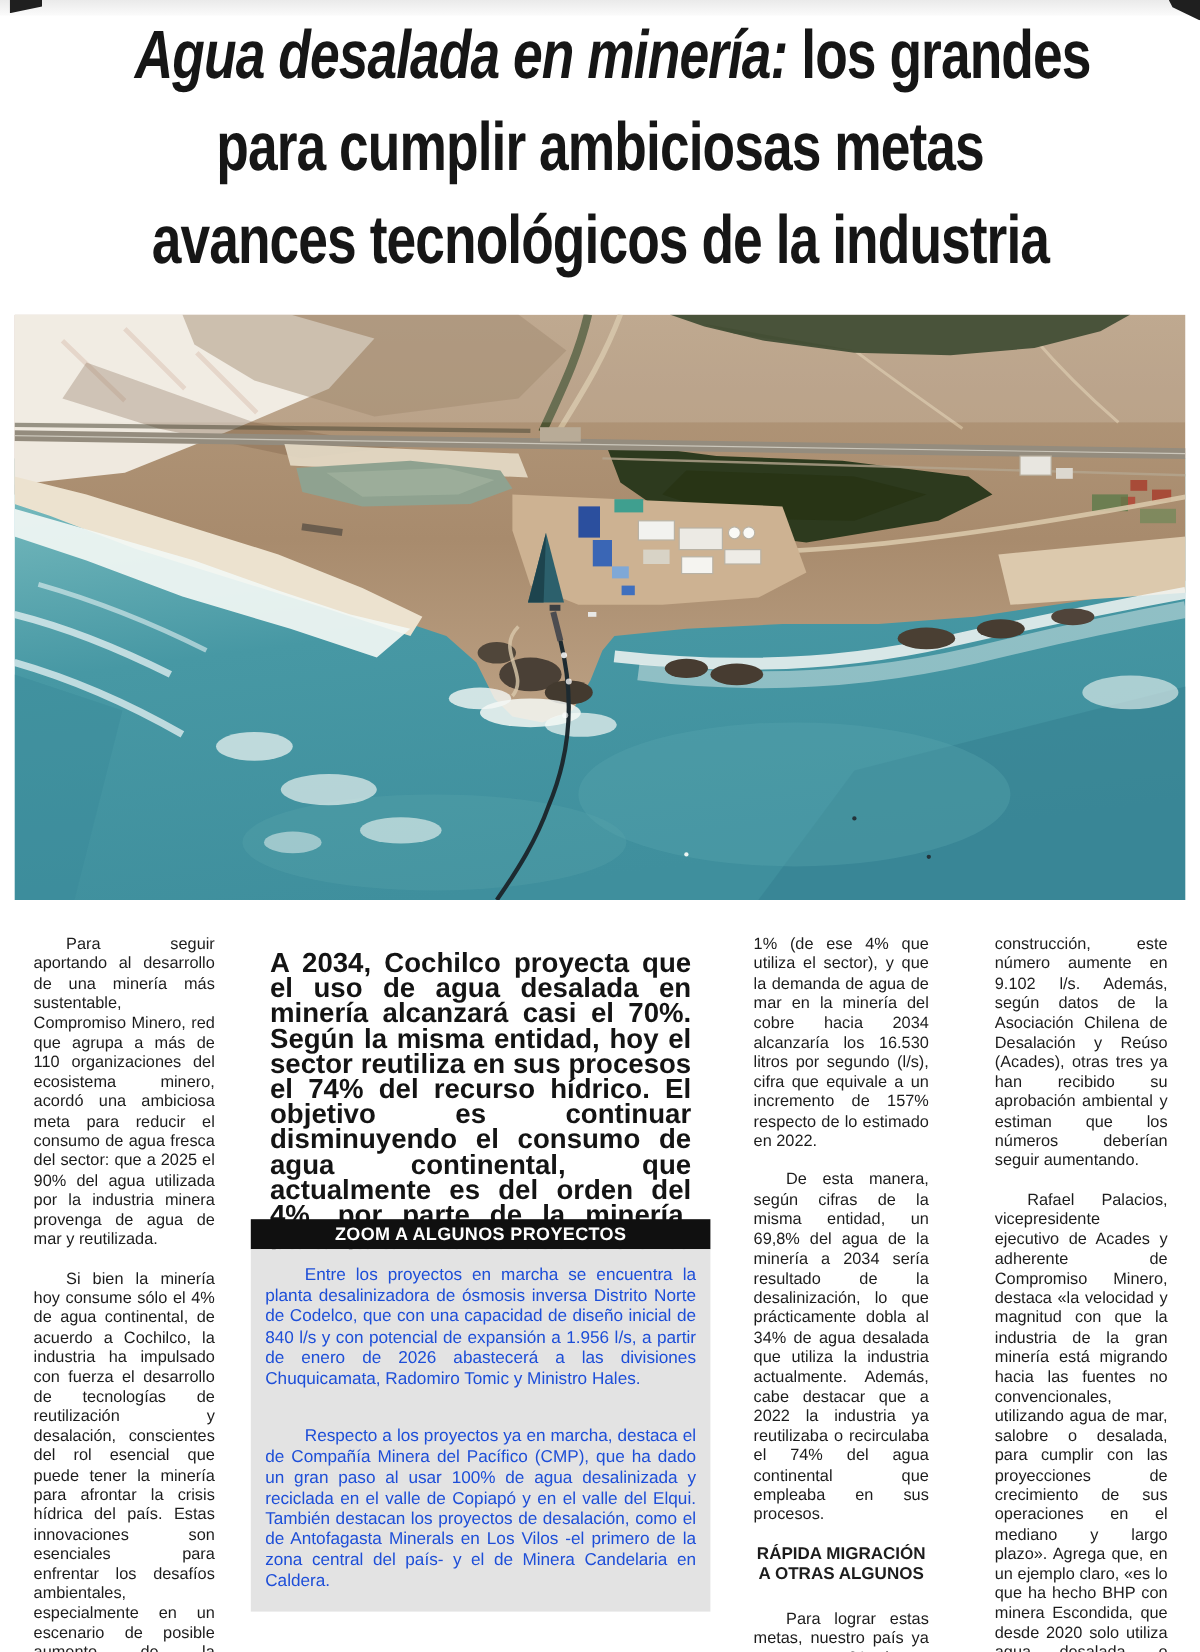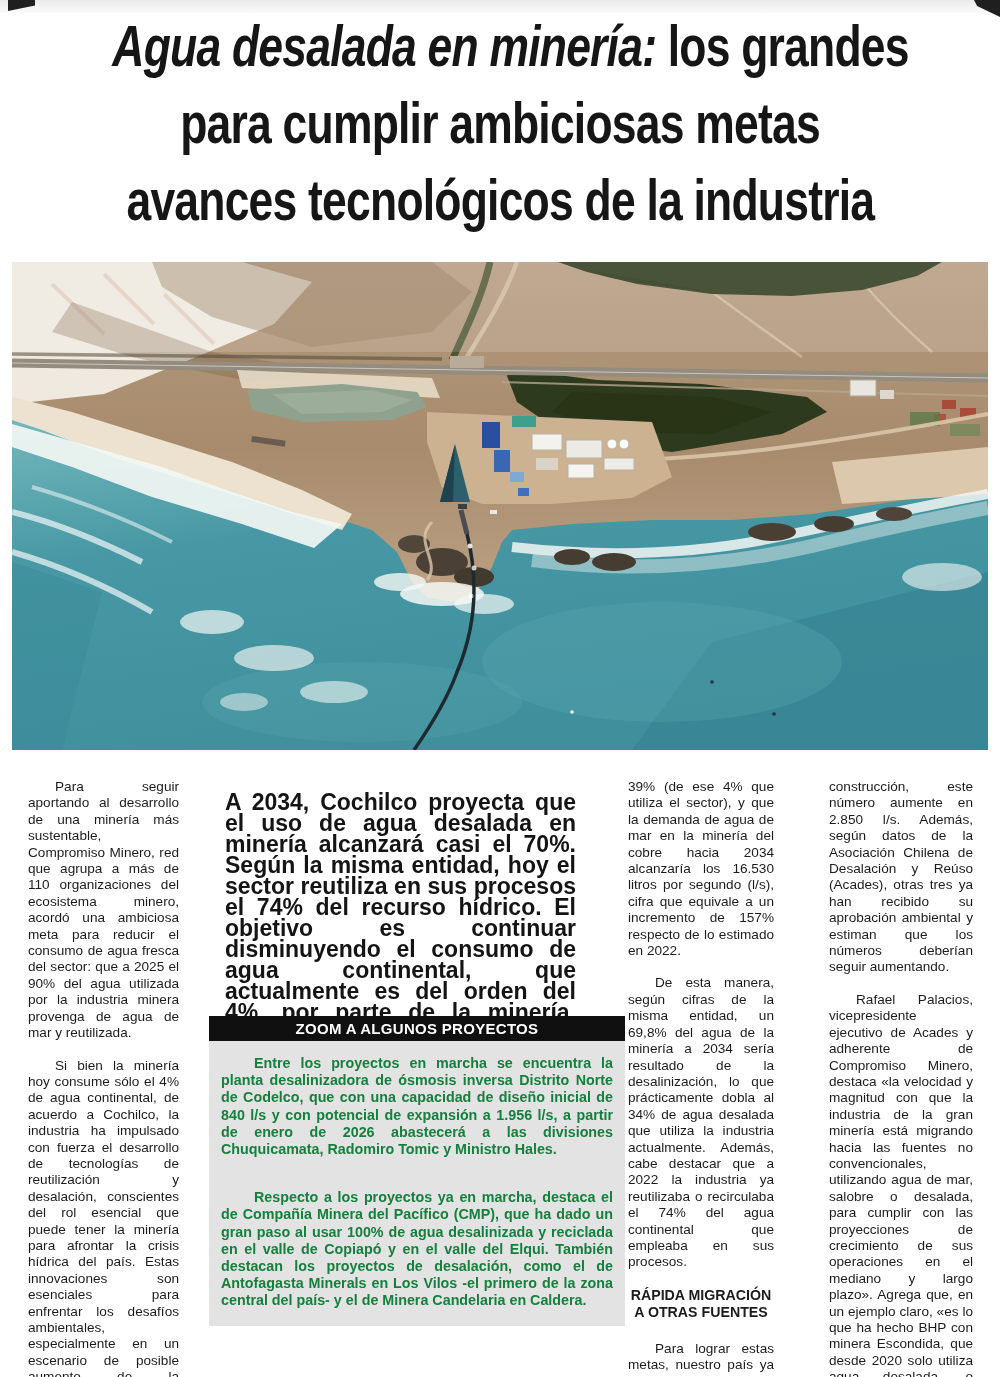--- a/index.html
+++ b/index.html
@@ -35,25 +35,25 @@
   .col1{left:12px;top:763px;width:183px;}
   .col4{left:612px;top:763px;width:178px;}
   .col5{left:813px;top:763px;width:176px;}
   .lead{left:209px;top:776px;width:383px;font-weight:bold;
     font-size:23px;line-height:21px;color:#141414;}
   .subhead{font-weight:bold;text-align:center;font-size:14.2px;line-height:17.5px;
     margin-bottom:19px;text-indent:0;}
   .subhead span{display:block;}
 
   
-  .zoombox{position:absolute;left:209px;top:1016px;width:416px;}
+  .zoombox{position:absolute;left:209px;top:1016px;width:383px;}
   .zoombox-title{background:#101010;color:#ffffff;font-weight:bold;font-size:15px;
     line-height:25px;text-align:center;letter-spacing:0.3px;}
-  .zoombox-body{background:#e3e3e3;padding:14px 12px 16px;font-weight:bold;
-    font-size:14.3px;line-height:17.2px;text-align:justify;color:#15803d;}
+  .zoombox-body{background:#e3e3e3;padding:14px 12px 16px;font-weight:normal;
+    font-size:14.3px;line-height:17.2px;text-align:justify;color:#1d4ed8;}
   .zoombox-body p{margin:0;text-indent:33px;}
   .zoombox-body p + p{margin-top:31px;}
 </style>
 </head>
 <body>
 
 <div class="top-band"></div>
 <div class="corner-mark left"></div>
 <div class="corner-mark right"></div>
 
@@ -216,25 +216,25 @@
 
 <section class="zoombox">
   <div class="zoombox-title">ZOOM A ALGUNOS PROYECTOS</div>
   <div class="zoombox-body">
     <p>Entre los proyectos en marcha se encuentra la planta desalinizadora de ósmosis inversa Distrito Norte de Codelco, que con una capacidad de diseño inicial de 840 l/s y con potencial de expansión a 1.956 l/s, a partir de enero de 2026 abastecerá a las divisiones Chuquicamata, Radomiro Tomic y Ministro Hales.</p>
     <p>Respecto a los proyectos ya en marcha, destaca el de Compañía Minera del Pacífico (CMP), que ha dado un gran paso al usar 100% de agua desalinizada y reciclada en el valle de Copiapó y en el valle del Elqui. También destacan los proyectos de desalación, como el de Antofagasta Minerals en Los Vilos -el primero de la zona central del país- y el de Minera Candelaria en Caldera.</p>
   </div>
 </section>
 
 <section class="col body-text col4">
-  <p>39% (de ese 4% que utiliza el sector), y que la demanda de agua de mar en la minería del cobre hacia 2034 alcanzaría los 16.530 litros por segundo (l/s), cifra que equivale a un incremento de 157% respecto de lo estimado en 2022.</p>
+  <p>1% (de ese 4% que utiliza el sector), y que la demanda de agua de mar en la minería del cobre hacia 2034 alcanzaría los 16.530 litros por segundo (l/s), cifra que equivale a un incremento de 157% respecto de lo estimado en 2022.</p>
   <p class="indent">De esta manera, según cifras de la misma entidad, un 69,8% del agua de la minería a 2034 sería resultado de la desalinización, lo que prácticamente dobla al 34% de agua desalada que utiliza la industria actualmente. Además, cabe destacar que a 2022 la industria ya reutilizaba o recirculaba el 74% del agua continental que empleaba en sus procesos.</p>
   <div class="subhead">
     <span>RÁPIDA MIGRACIÓN</span>
-    <span>A OTRAS FUENTES</span>
+    <span>A OTRAS ALGUNOS</span>
   </div>
   <p class="indent">Para lograr estas metas, nuestro país ya cuenta con 31 plantas desaladoras aprobadas, 24 operativas y el resto en construcción. Con esta capacidad instalada, en Chile se están produciendo 9.482 l/s y se espera que con las otras cinco que hoy están en fase de</p>
 </section>
 
 <section class="col body-text col5">
-  <p>construcción, este número aumente en 2.850 l/s. Además, según datos de la Asociación Chilena de Desalación y Reúso (Acades), otras tres ya han recibido su aprobación ambiental y estiman que los números deberían seguir aumentando.</p>
+  <p>construcción, este número aumente en 9.102 l/s. Además, según datos de la Asociación Chilena de Desalación y Reúso (Acades), otras tres ya han recibido su aprobación ambiental y estiman que los números deberían seguir aumentando.</p>
   <p class="indent">Rafael Palacios, vicepresidente ejecutivo de Acades y adherente de Compromiso Minero, destaca «la velocidad y magnitud con que la industria de la gran minería está migrando hacia las fuentes no convencionales, utilizando agua de mar, salobre o desalada, para cumplir con las proyecciones de crecimiento de sus operaciones en el mediano y largo plazo». Agrega que, en un ejemplo claro, «es lo que ha hecho BHP con minera Escondida, que desde 2020 solo utiliza agua desalada, o Minera Centinela, de Antofagasta Minerals, que desde 2023 utiliza sólo agua de mar. A ellos se suma Anglo American, que comprometió ante Naciones Unidas dejar de utilizar agua continental en Los Bronces a partir de 2030».</p>
 </section>
 
 </body></html>

